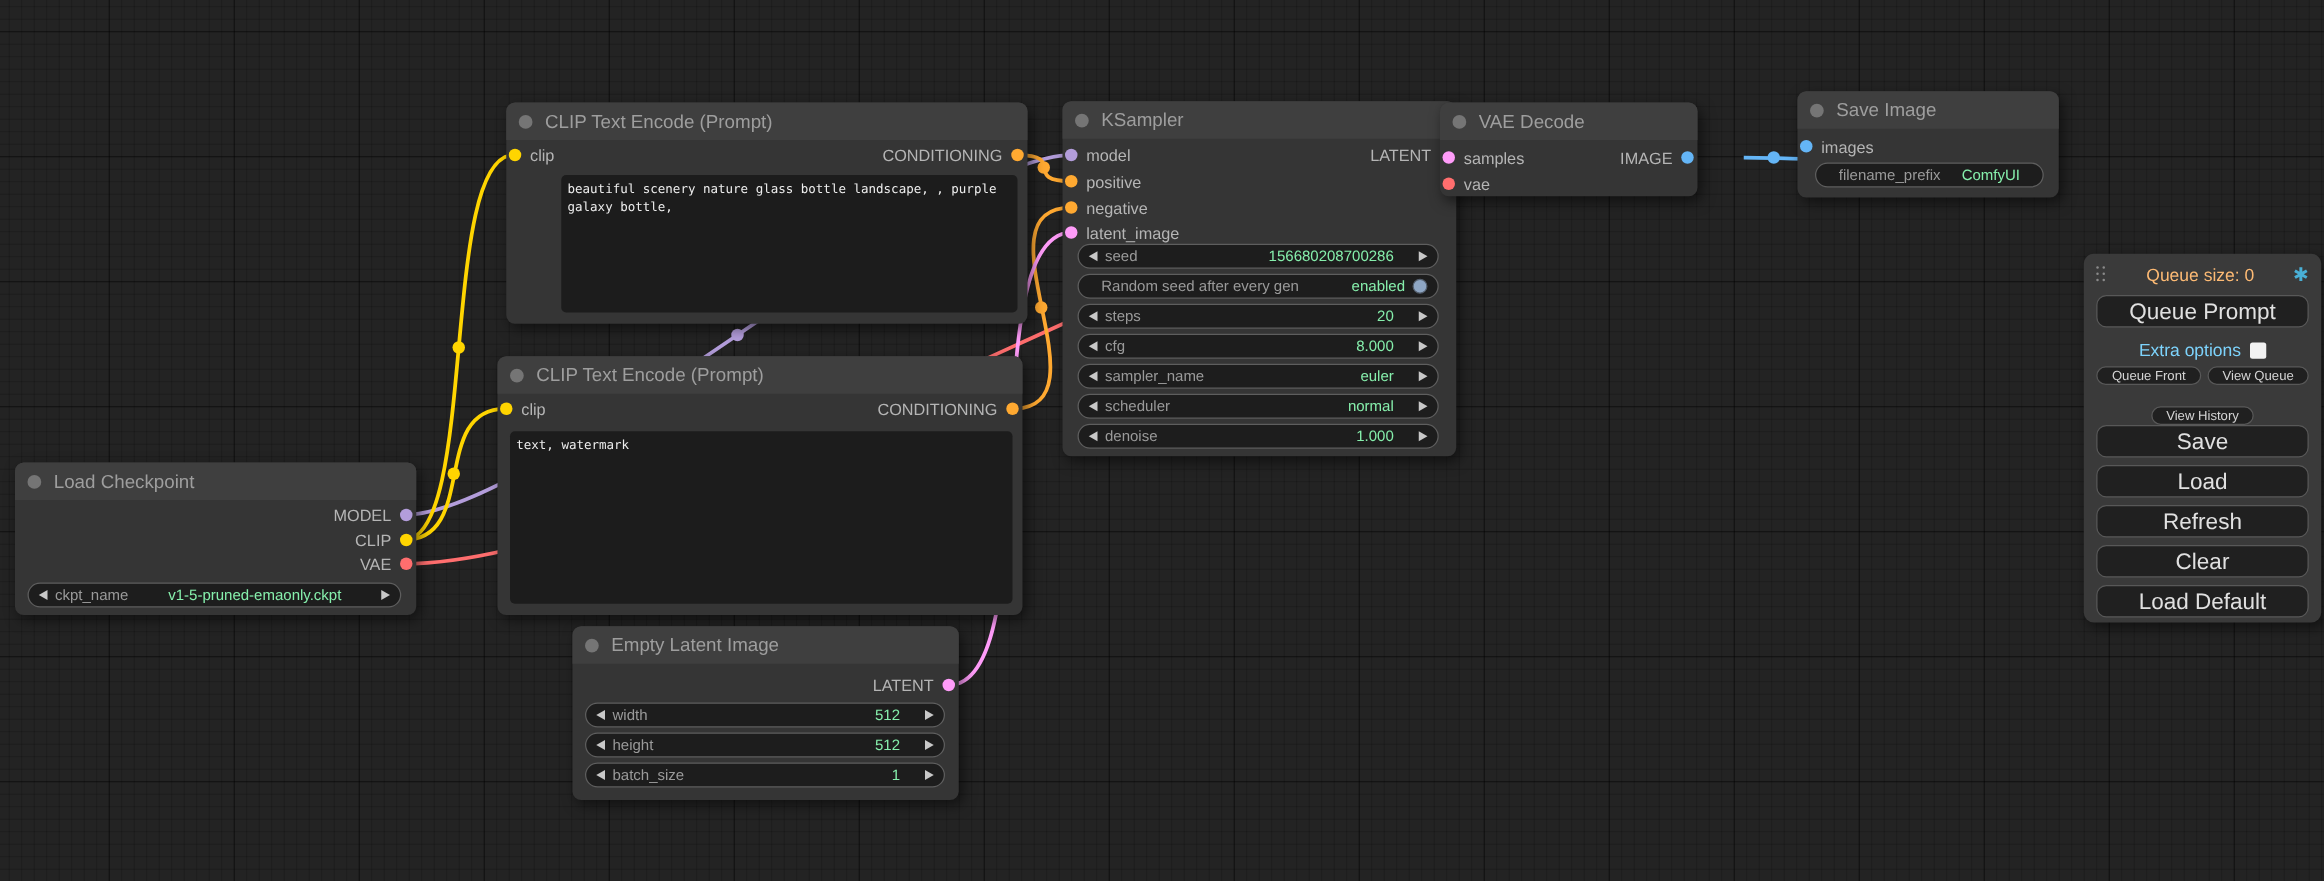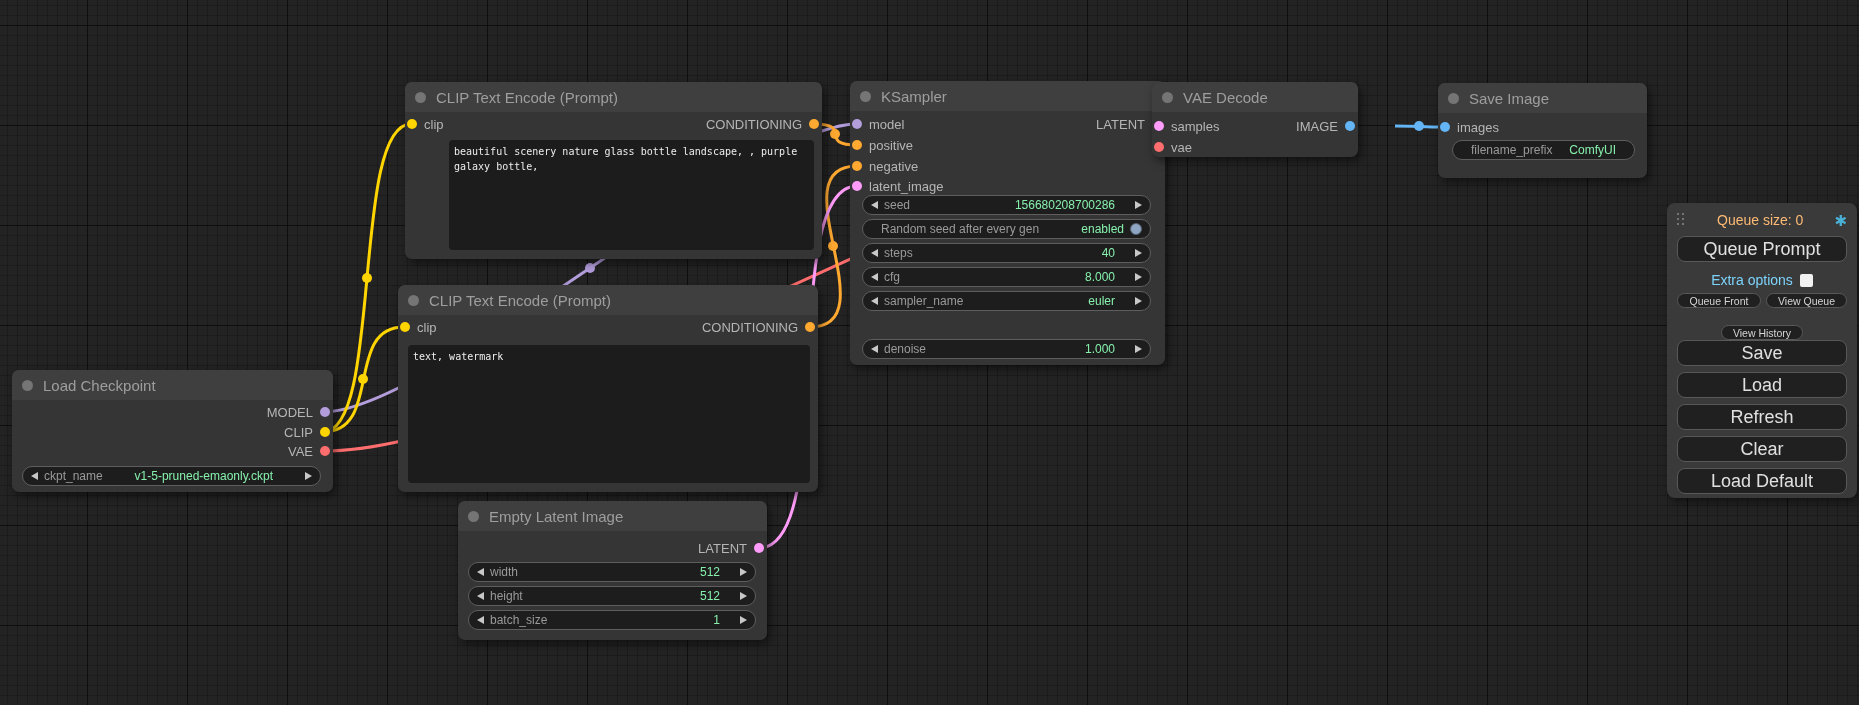--- a/index.html
+++ b/index.html
@@ -199,33 +199,39 @@
     <span class="warrow-r"></span>
   </div>
   <div class="widget" style="left:12px; right:14px; top:138px;">
     <span class="wlabel" style="margin-left:10px;">Random seed after every gen</span>
     <span class="wvalue">enabled</span>
     <span class="toggle-dot"></span>
   </div>
   <div class="widget" style="left:12px; right:14px; top:162px;">
     <span class="warrow-l"></span>
     <span class="wlabel">steps</span>
-    <span class="wvalue" style="margin-right:14px;">40</span>
+    <span class="wvalue" style="margin-right:14px;">20</span>
     <span class="warrow-r"></span>
   </div>
   <div class="widget" style="left:12px; right:14px; top:186px;">
     <span class="warrow-l"></span>
     <span class="wlabel">cfg</span>
     <span class="wvalue" style="margin-right:14px;">8.000</span>
     <span class="warrow-r"></span>
   </div>
   <div class="widget" style="left:12px; right:14px; top:210px;">
     <span class="warrow-l"></span>
     <span class="wlabel">sampler_name</span>
     <span class="wvalue" style="margin-right:14px;">euler</span>
+    <span class="warrow-r"></span>
+  </div>
+  <div class="widget" style="left:12px; right:14px; top:234px;">
+    <span class="warrow-l"></span>
+    <span class="wlabel">scheduler</span>
+    <span class="wvalue" style="margin-right:14px;">normal</span>
     <span class="warrow-r"></span>
   </div>
   <div class="widget" style="left:12px; right:14px; top:258px;">
     <span class="warrow-l"></span>
     <span class="wlabel">denoise</span>
     <span class="wvalue" style="margin-right:14px;">1.000</span>
     <span class="warrow-r"></span>
   </div>
 </div>
 
@@ -241,21 +247,21 @@
   <div class="port in" style="top:58px;">
     <span class="pdot" style="background:#FF6E6E;"></span>
     <span>vae</span>
   </div>
   <div class="port out" style="top:37px;">
     <span class="pdot" style="background:#64B5F6;"></span>
     <span>IMAGE</span>
   </div>
 </div>
 
-<div class="node" style="left:1438px; top:83px; width:209px; height:95px;text-align:right;">
+<div class="node" style="left:1438px; top:73px; width:209px; height:85px;text-align:right;">
   <div class="ntitle">
     <span class="collapse-dot"></span>
     <span>Save Image</span>
   </div>
   <div class="port in" style="top:37px;">
     <span class="pdot" style="background:#64B5F6;"></span>
     <span>images</span>
   </div>
   <div class="widget" style="left:14px; right:12px; top:57px;">
     <span class="wlabel" style="margin-left:10px;">filename_prefix</span>

